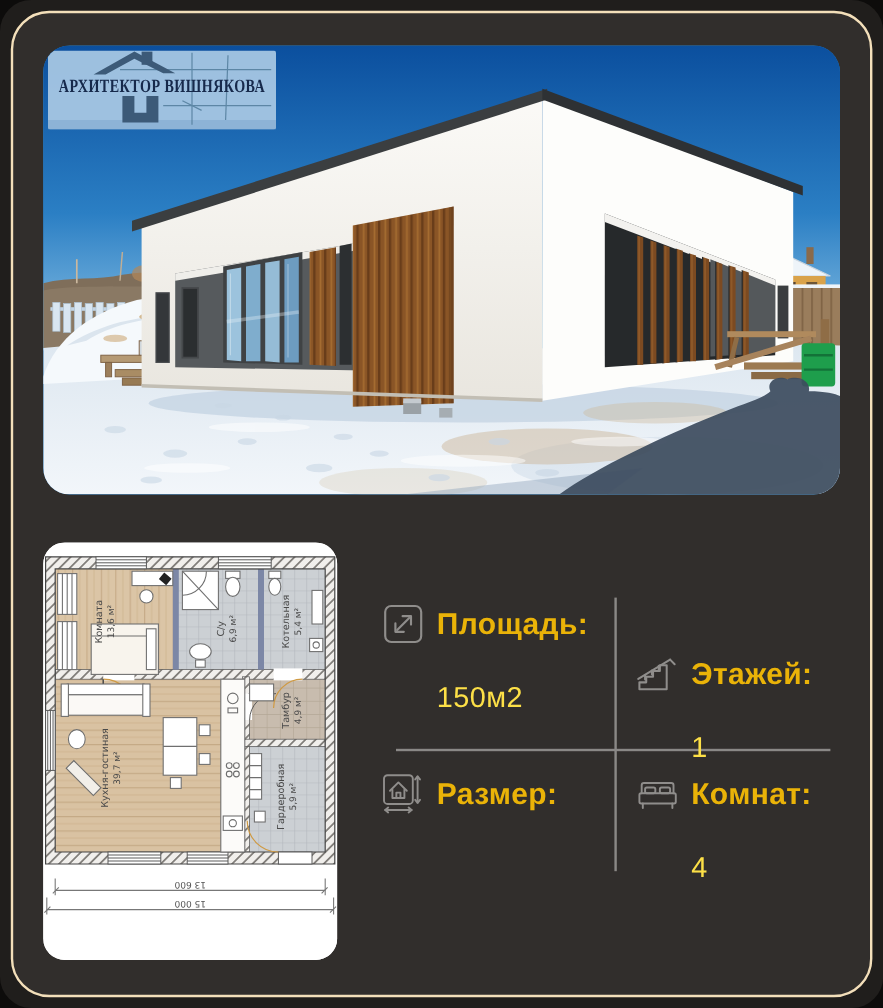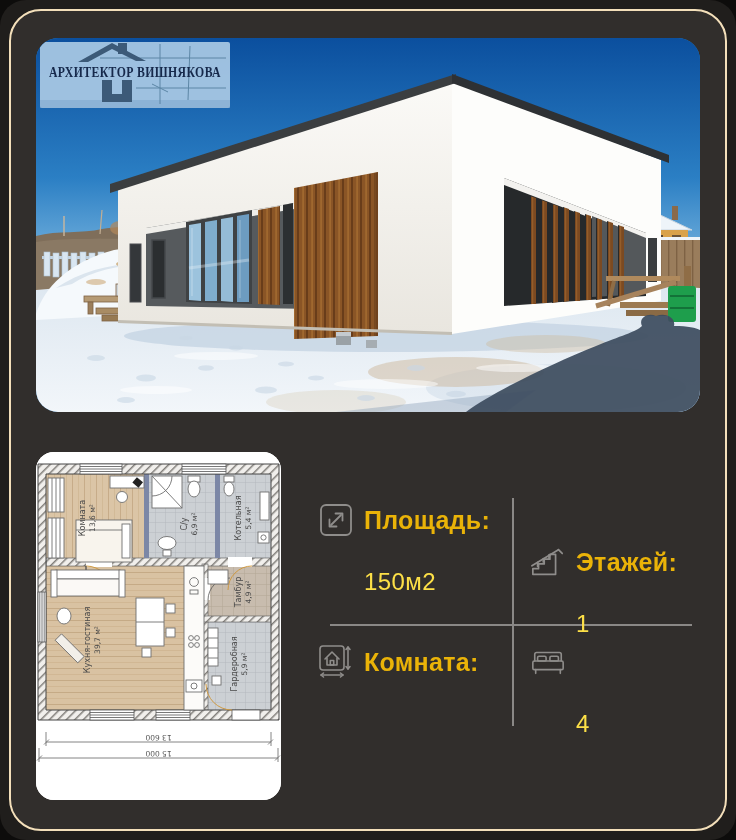--- a/index.html
+++ b/index.html
@@ -491,33 +491,34 @@
             <polyline points="9,14 9,21 19,21 19,14"></polyline>
             <rect x="12.3" y="16.5" width="3.4" height="4.5"></rect>
             <line x1="30" y1="3" x2="30" y2="25"></line>
             <polyline points="28,5.5 30,3 32,5.5"></polyline>
               <polyline points="28,22.5 30,25 32,22.5"></polyline>
             <line x1="3" y1="31" x2="25" y2="31"></line>
             <polyline points="5.5,29 3,31 5.5,33"></polyline>
               <polyline points="22.5,29 25,31 22.5,33"></polyline>
           </svg>
         </span>
-        <span class="spec-label">Комната:</span>
+        <span class="spec-label">Размер:</span>
       </div>
     </div>
 
     <div class="spec-cell c4">
       <div class="spec-head">
         <span class="spec-icon">
           <svg width="38" height="34" viewBox="0 0 38 34" fill="none" stroke="#8f8d8b" stroke-width="1.7" stroke-linecap="round" stroke-linejoin="round">
             <path d="M5,16 V9 a2,2 0 0 1 2,-2 H31 a2,2 0 0 1 2,2 V16"></path>
             <rect x="3" y="16" width="32" height="9" rx="1.5"></rect>
             <rect x="8" y="11" width="9" height="5" rx="1.5"></rect>
             <rect x="21" y="11" width="9" height="5" rx="1.5"></rect>
             <line x1="6" y1="25" x2="6" y2="29"></line>
               <line x1="32" y1="25" x2="32" y2="29"></line>
           </svg>
         </span>
+        <span class="spec-label">Комнат:</span>
       </div>
       <div class="spec-value">4</div>
     </div>
   </div>
 </div>
 
 </body></html>

